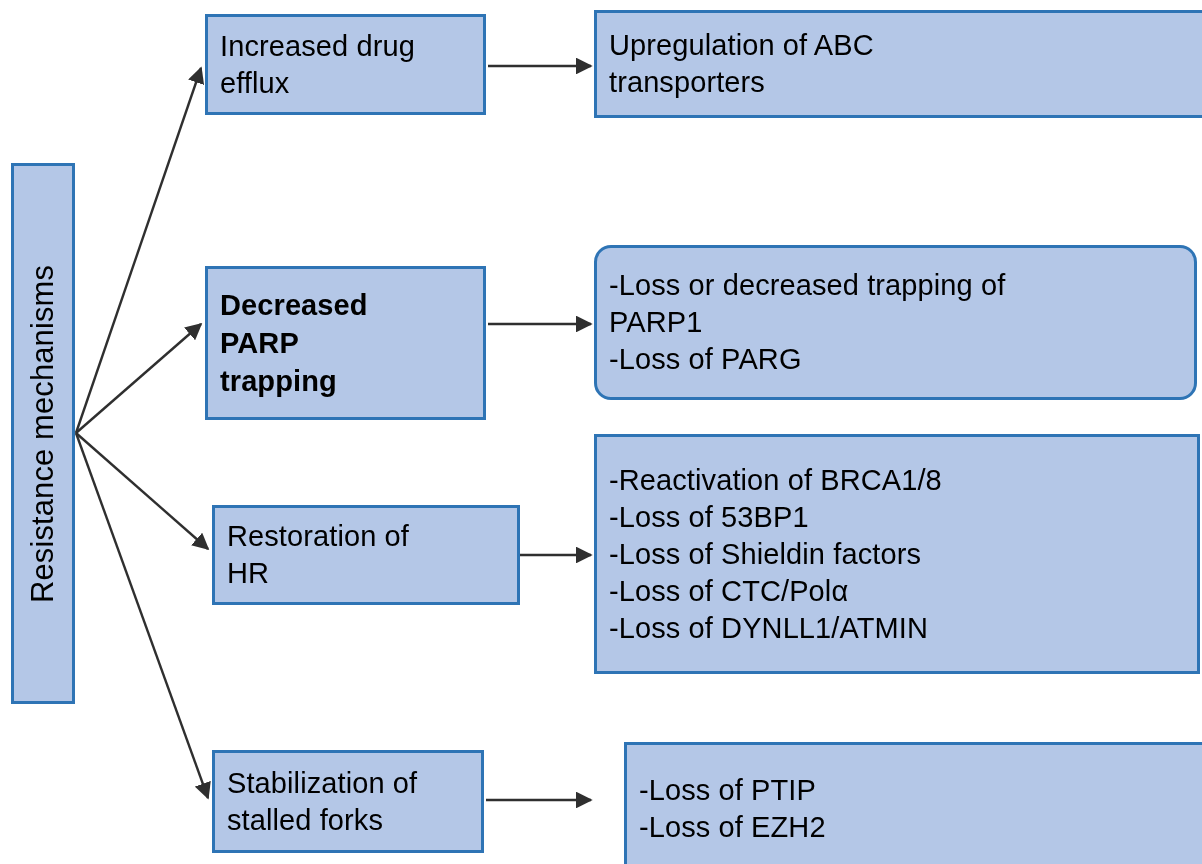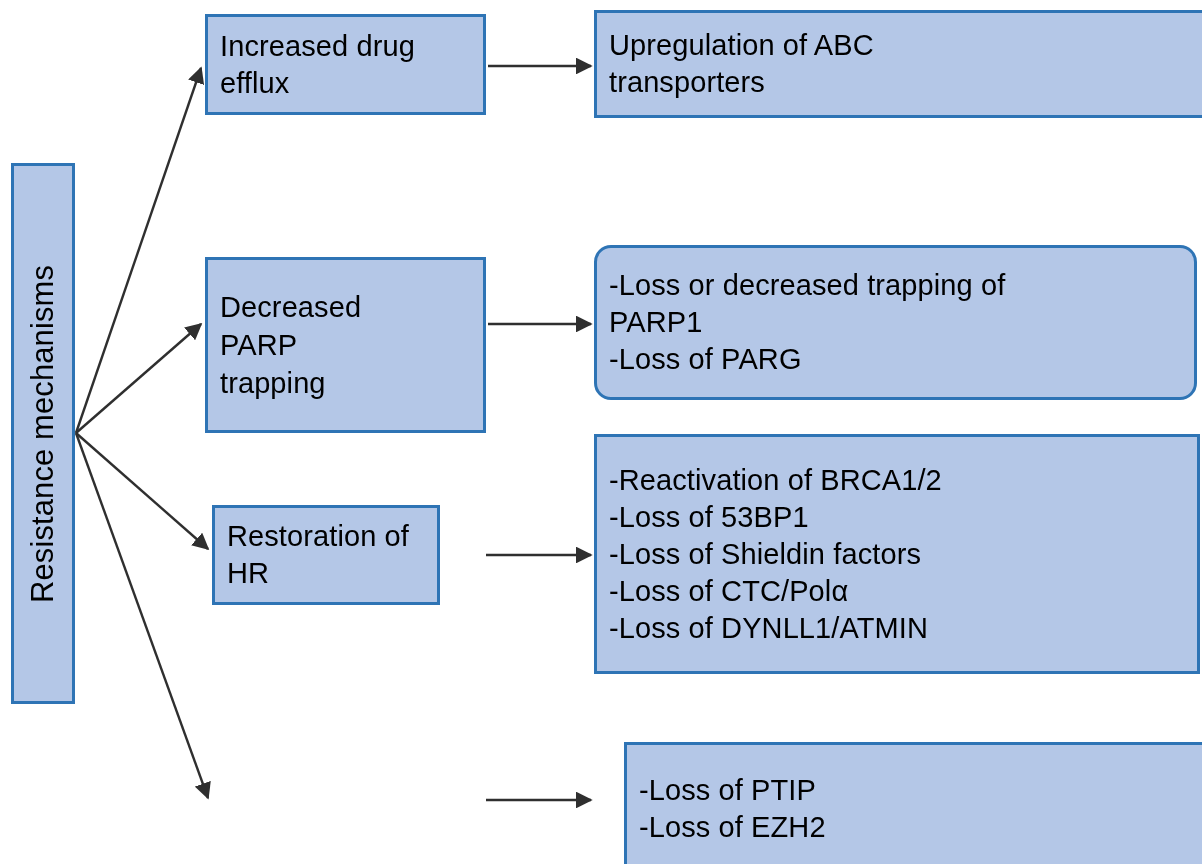--- a/index.html
+++ b/index.html
@@ -43,22 +43,22 @@
   }
   #title-box .vtext{
     transform:rotate(-90deg);
     white-space:nowrap;
     font-size:31px;
     line-height:34px;
   }
 
   
   #node-efflux      { left:205px; top:14px;  width:281px; height:101px; }
-  #node-parp        { left:205px; top:257px; width:281px; height:176px; }
-  #node-hr          { left:212px; top:505px; width:228px; height:100px; }
+  #node-parp        { left:205px; top:266px; width:281px; height:154px;font-weight:bold; }
+  #node-hr          { left:212px; top:505px; width:308px; height:100px; }
   #node-forks       { left:212px; top:750px; width:272px; height:103px; }
 
   
   #node-abc         { left:594px; top:10px;  width:672px; height:108px; }
   #node-parp-detail { left:594px; top:245px; width:603px; height:155px;border-radius:17px; }
   #node-hr-detail   { left:594px; top:434px; width:606px; height:240px; }
   #node-forks-detail{ left:624px; top:742px; width:606px; height:133px; }
 
   #links{
     position:absolute;
@@ -100,29 +100,31 @@
   <div class="node" id="node-efflux">Increased drug
 efflux</div>
 
   <div class="node tight" id="node-parp">Decreased
 PARP
 trapping</div>
 
   <div class="node" id="node-hr">Restoration of
 HR</div>
 
+  <div class="node" id="node-forks">Stabilization of
+stalled forks</div>
 
   <div class="node" id="node-abc">Upregulation of ABC
 transporters</div>
 
   <div class="node" id="node-parp-detail">-Loss or decreased trapping of
 PARP1
 -Loss of PARG</div>
 
-  <div class="node" id="node-hr-detail">-Reactivation of BRCA1/2
+  <div class="node" id="node-hr-detail">-Reactivation of BRCA1/8
 -Loss of 53BP1
 -Loss of Shieldin factors
 -Loss of CTC/Polα
 -Loss of DYNLL1/ATMIN</div>
 
   <div class="node" id="node-forks-detail">-Loss of PTIP
 -Loss of EZH2</div>
 
 </div>
 

